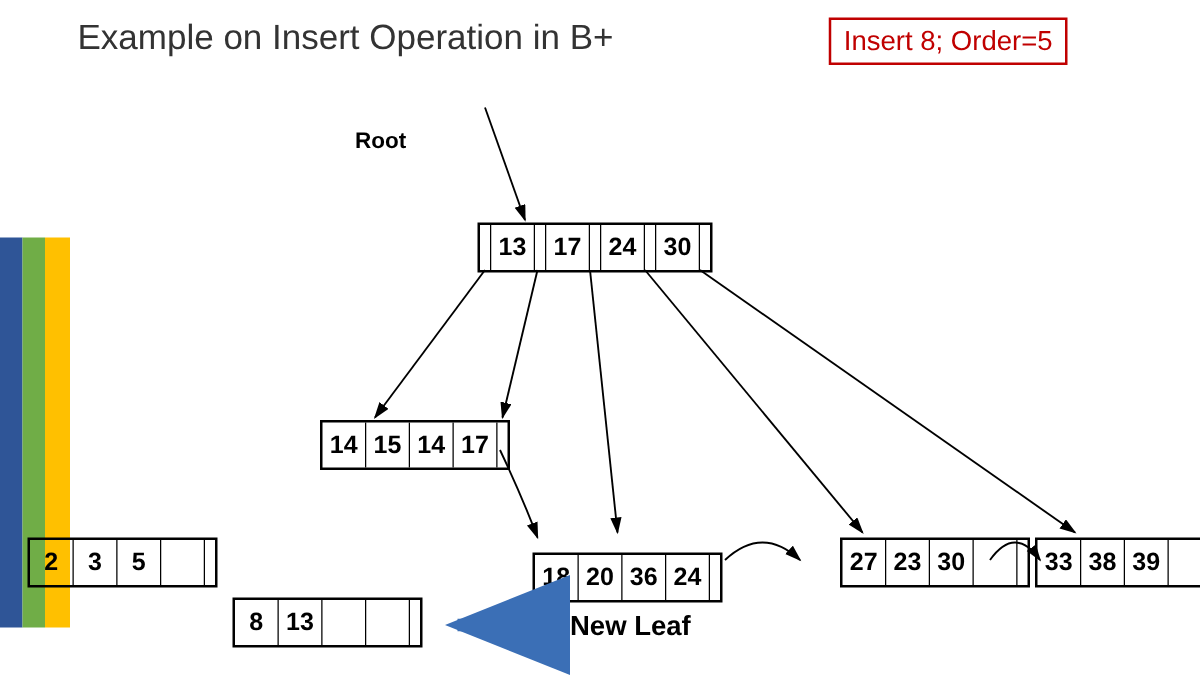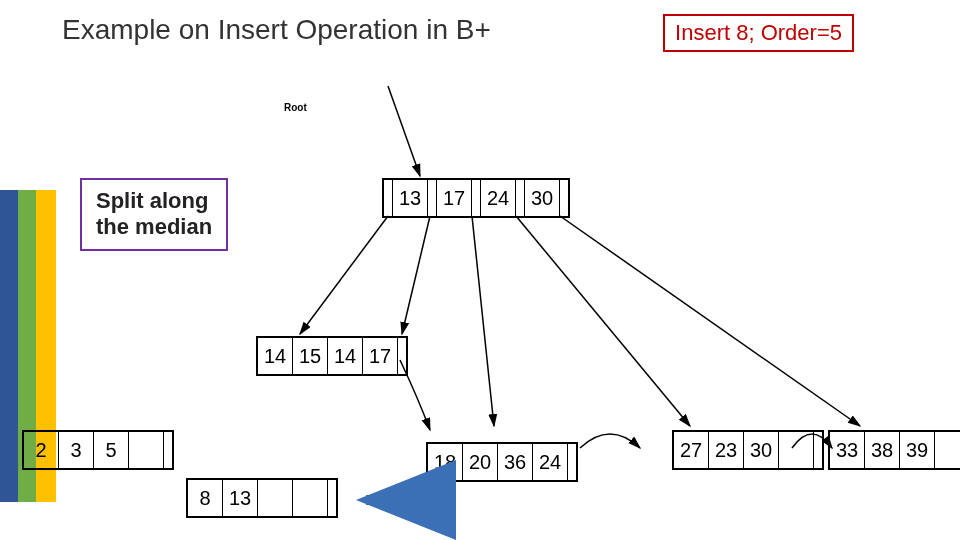--- a/index.html
+++ b/index.html
@@ -4,24 +4,24 @@
 <style>
   html,body{margin:0;padding:0;width:960px;height:540px;background:#fff;font-family:Arial,Helvetica,sans-serif;overflow:hidden}
   .stage{position:relative;width:872px;height:540px}
   .title{position:absolute;left:62px;top:14px;font-size:28px;color:#333}
   .badge{position:absolute;right:18px;top:14px;border:2px solid #c00000;color:#c00000;font-weight:normal;font-size:22px;padding:4px 10px}
   .side-stripe{position:absolute;left:0;top:190px;width:56px;height:312px}
   .stripe{position:absolute;top:0;bottom:0}
   .s1{left:0;width:18px;background:#2f5597}
   .s2{left:18px;width:18px;background:#70ad47}
   .s3{left:36px;width:20px;background:#ffc000}
-  .root-label{position:absolute;left:284px;top:102px;font-size:10px;font-weight:bold}
+  .root-label{position:absolute;left:284px;top:102px;font-size:18px;font-weight:bold}
   .callout{position:absolute;left:80px;top:178px;border:2px solid #7030a0;padding:8px 14px;font-size:22px;font-weight:bold;color:#222;line-height:1.2}
   .node{position:absolute;border:2px solid #000;display:flex;height:36px}
-  .node .cell{width:34px;display:flex;align-items:center;justify-content:center;font-size:20px;font-weight:normal;border-left:1px solid #000}
+  .node .cell{width:34px;display:flex;align-items:center;justify-content:center;font-size:20px;font-weight:bold;border-left:1px solid #000}
   .node .cell:first-child{border-left:none}
   .node .ptr{width:8px;border-left:1px solid #000}
   .node .ptr:first-child{border-left:none}
   
   .root{left:382px;top:178px}
   
   .leaf1{left:256px;top:336px}
   .leaf0{left:22px;top:430px}
   .leaf2{left:426px;top:442px}
   .leaf3{left:672px;top:430px}
@@ -39,24 +39,20 @@
     <div class="stripe s1"></div>
       <div class="stripe s2"></div>
       <div class="stripe s3"></div>
   </div>
 
   <div class="title">Example on Insert Operation in B+</div>
   <div class="badge">Insert 8; Order=5</div>
 
   <div class="root-label">Root</div>
 
-  <div class="callout">
-    <div>Split along</div>
-    <div>the median</div>
-  </div>
 
   <div class="node root">
     <div class="ptr"></div>
     <div class="cell">13</div>
     <div class="ptr"></div>
     <div class="cell">17</div>
     <div class="ptr"></div>
     <div class="cell">24</div>
     <div class="ptr"></div>
     <div class="cell">30</div>
@@ -104,20 +100,21 @@
   </div>
 
   <div class="node newleaf">
     <div class="cell">8</div>
     <div class="cell">13</div>
     <div class="cell"></div>
     <div class="cell"></div>
     <div class="ptr"></div>
   </div>
 
+  <div class="newleaf-label">New Leaf</div>
 
   <svg class="arrows">
     <defs>
       <marker id="ah" markerWidth="10" markerHeight="10" refX="8" refY="3" orient="auto">
         <path d="M0,0 L9,3 L0,6 Z" fill="#000"></path>
       </marker>
       <marker id="ahB" markerWidth="12" markerHeight="12" refX="9" refY="4" orient="auto">
         <path d="M0,0 L10,4 L0,8 Z" fill="#3b6fb6"></path>
       </marker>
     </defs>

